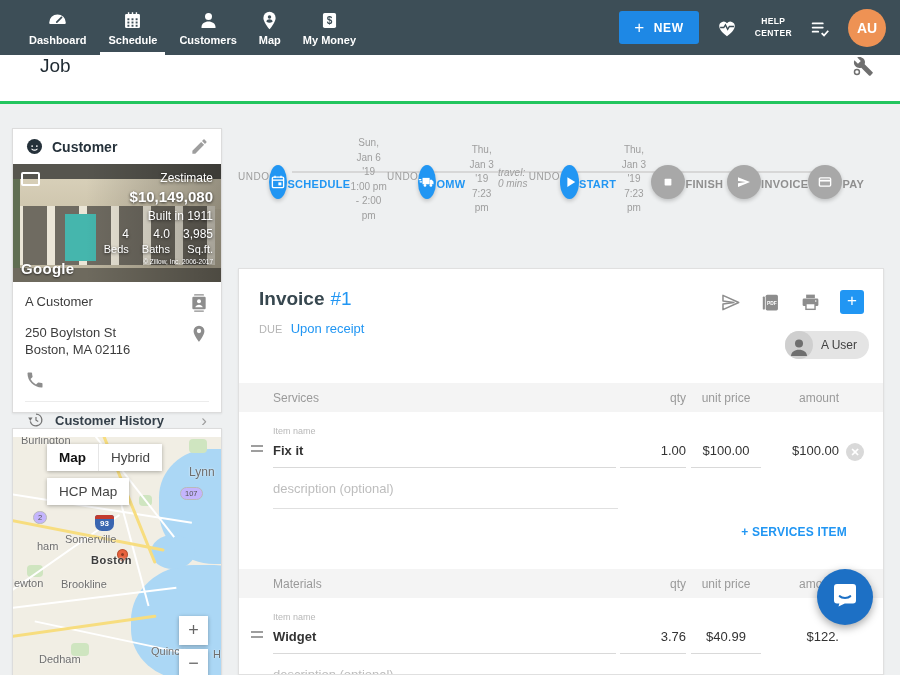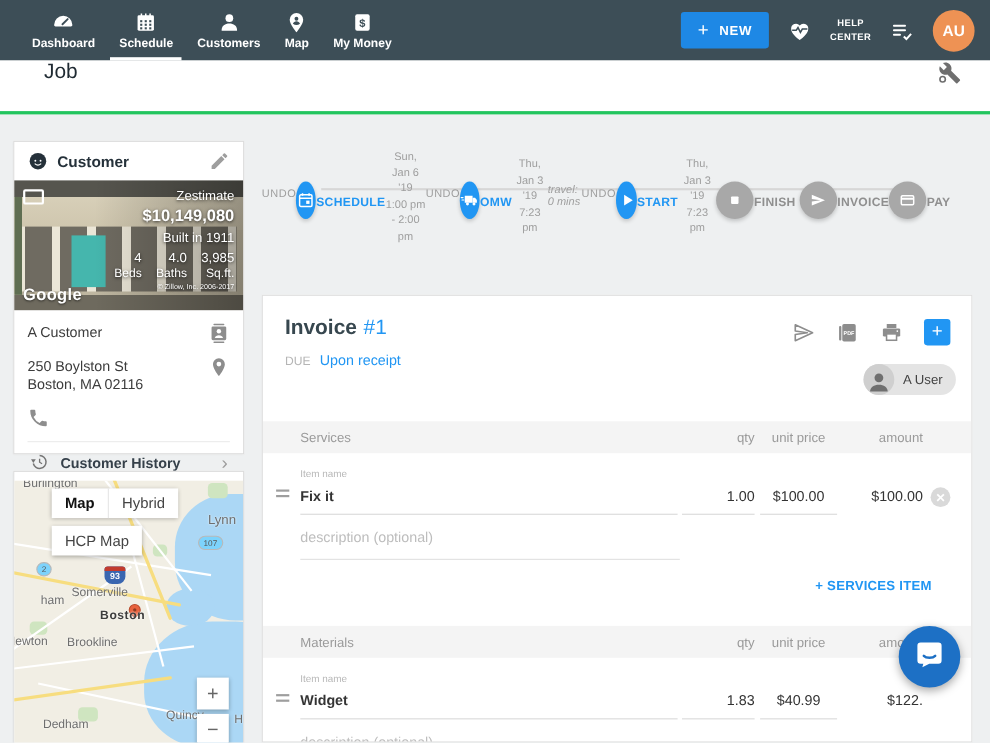--- a/index.html
+++ b/index.html
@@ -60,21 +60,21 @@
 
   
   .map-card{left:12px;top:428px;width:210px;height:260px;}
   .map-area{position:absolute;top:8px;left:0;right:0;bottom:0;background:#f1eee4;overflow:hidden;}
   .wtr{position:absolute;background:#abd7f5;}
   .grn{position:absolute;background:#cfe5c0;border-radius:4px;}
   .rd{position:absolute;background:#ffffff;height:2px;}
   .rdy{position:absolute;background:#f7dd7f;height:3px;border-radius:2px;}
   .mlbl{position:absolute;font-size:11px;color:#6e6e6e;white-space:nowrap;text-shadow:0 0 2px #fff;}
   .mlbl.big{font-size:11px;font-weight:bold;color:#3d3d3d;letter-spacing:.5px;}
-  .badge{position:absolute;background:#7dd3fc;border:1px solid #b9b9b9;border-radius:7px;font-size:7.5px;color:#555;padding:1px 4px;}
+  .badge{position:absolute;background:#c4b5fd;border:1px solid #b9b9b9;border-radius:7px;font-size:7.5px;color:#555;padding:1px 4px;}
   .i93{position:absolute;width:19px;height:16px;background:#3a66b0;border-radius:3px 3px 7px 7px;color:#fff;font-size:8px;font-weight:bold;text-align:center;line-height:18px;}
   .i93::before{content:"";position:absolute;top:0;left:0;right:0;height:4px;background:#c23b2e;border-radius:3px 3px 0 0;}
   .map-pin{position:absolute;width:11px;height:11px;background:#e8623d;border-radius:50% 50% 50% 0;transform:rotate(-45deg);border:1px solid #b84c2d;}
   .map-pin::after{content:"";position:absolute;left:3px;top:3px;width:3px;height:3px;border-radius:50%;background:#8e3a21;}
   .map-ctl{position:absolute;left:34px;top:7px;display:flex;background:#fff;box-shadow:0 1px 4px rgba(0,0,0,.3);cursor:pointer;}
   .map-ctl-btn{padding:6px 12px;font-size:13.5px;color:#444;}
   .map-ctl-btn.sel{font-weight:bold;color:#111;}
   .map-ctl-btn + .map-ctl-btn{border-left:1px solid #e6e6e6;}
   .hcp-ctl{position:absolute;left:34px;top:41px;background:#fff;box-shadow:0 1px 4px rgba(0,0,0,.3);padding:6px 12px;font-size:13.5px;color:#444;cursor:pointer;}
   .zoom-btn{position:absolute;right:13px;width:29px;height:29px;background:#fff;box-shadow:0 1px 4px rgba(0,0,0,.3);display:flex;align-items:center;justify-content:center;font-size:18px;color:#666;cursor:pointer;}
@@ -528,21 +528,21 @@
   </div>
   <div class="item-row">
     <div class="drag">
         <i></i>
         <i></i>
       </div>
     <div class="name-field">
       <div class="field-label">Item name</div>
       <div class="field-value">Widget</div>
     </div>
-    <div class="num-field cq">1.83</div>
+    <div class="num-field cq">3.76</div>
     <div class="num-field cu">$40.99</div>
     <div class="amount-cell ca">$122.</div>
     <div class="close-cell cx"></div>
   </div>
   <div class="desc-row">description (optional)</div>
 
 </div>
 
 <div class="chat">
   <span><svg width="28" height="28" viewBox="0 0 28 28">

